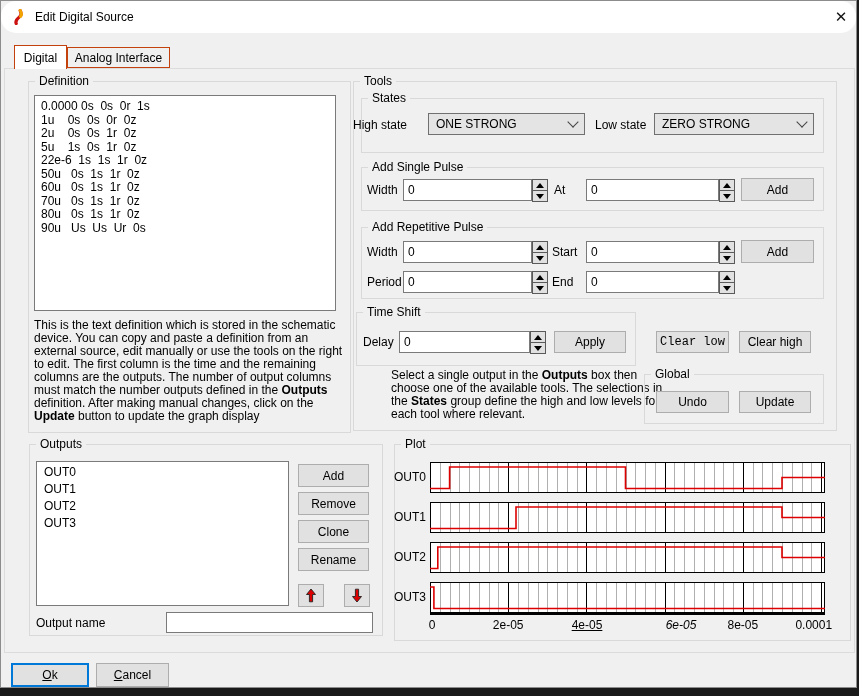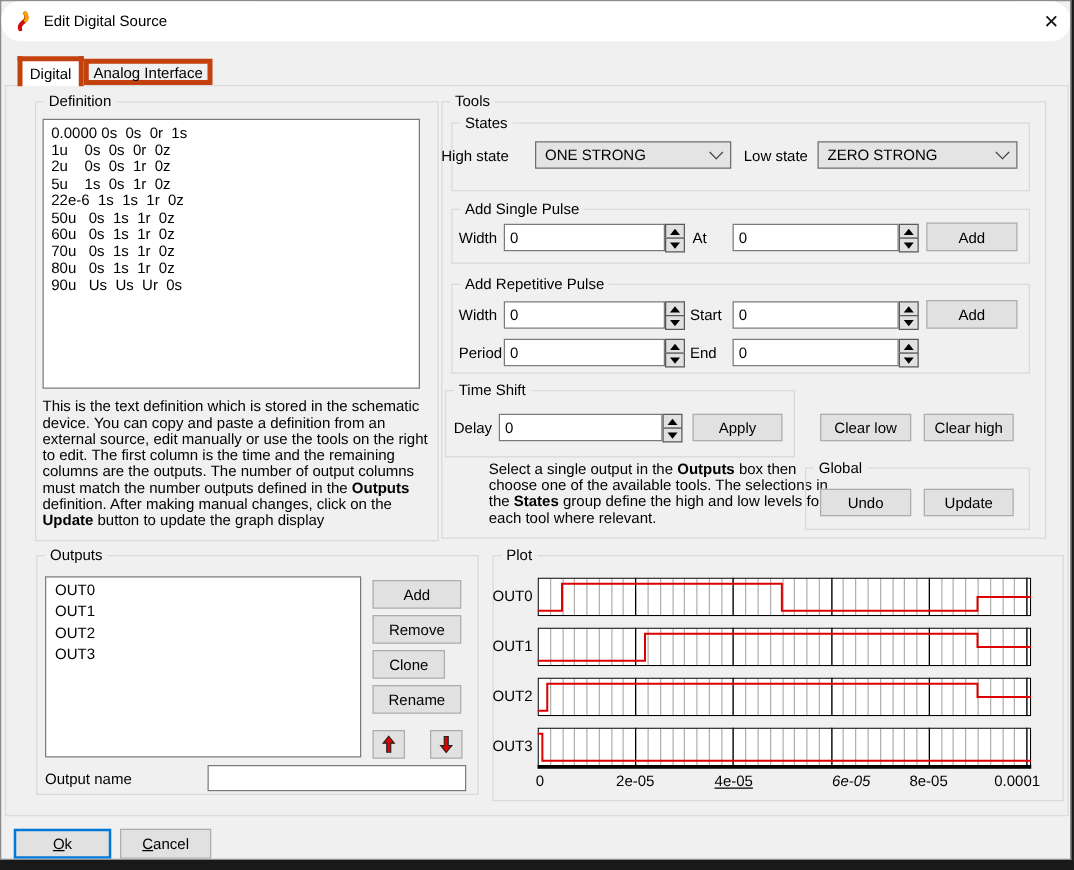--- a/index.html
+++ b/index.html
@@ -2,21 +2,21 @@
 <html><head>
 <meta charset="utf-8">
 <style>
   html,body{margin:0;padding:0;background:#191919;}
   body{width:859px;height:696px;position:relative;font-family:"Liberation Sans","DejaVu Sans",sans-serif;font-size:12px;color:#000;}
   .window{position:absolute;left:0;top:0;width:857px;height:688px;background:#f0f0f0;border:1px solid #8c8c8c;box-sizing:border-box;overflow:hidden;}
   .abs{position:absolute;box-sizing:border-box;}
   .titlebar{left:0;top:0;width:100%;height:32px;background:#ffffff;border-radius:15px;}
   .title-text{left:34px;top:9px;font-size:12px;}
   .close-btn{left:826px;top:3px;width:28px;height:26px;display:flex;align-items:center;justify-content:center;font-size:15px;color:#111;}
-  .tab{display:flex;align-items:center;justify-content:center;border:4px solid #c2410c;box-sizing:border-box;font-size:12px;}
+  .tab{display:flex;align-items:center;justify-content:center;border:1px solid #c2410c;box-sizing:border-box;font-size:12px;}
   .tab.active{background:#fff;border-bottom:none;z-index:3;}
   .tab.inactive{background:#f0f0f0;z-index:1;}
   .tabpanel{left:3px;top:67px;width:851px;height:585px;border:1px solid #dcdcdc;background:#f0f0f0;z-index:0;}
   .group{border:1px solid #d9d9d9;}
   .glabel{position:absolute;top:-8px;left:6px;background:#f0f0f0;padding:0 4px;font-size:12px;white-space:nowrap;}
   .lbl{font-size:12px;white-space:nowrap;}
   .inputbox{background:#fff;border:1px solid #7a7a7a;font-size:12px;padding:1px 4px;font-family:inherit;outline:none;box-sizing:border-box;}
   .btn{background:#e1e1e1;border:1px solid #adadad;font-size:12px;display:flex;align-items:center;justify-content:center;cursor:default;box-sizing:border-box;}
   .combo{background:#e4e4e4;border:1px solid #707070;display:flex;align-items:center;justify-content:space-between;font-size:12px;padding:0 7px;box-sizing:border-box;}
   .chev{width:7px;height:7px;border-right:1.4px solid #444;border-bottom:1.4px solid #444;transform:rotate(45deg);margin-top:-4px;flex:0 0 auto;}
@@ -138,21 +138,21 @@
     <span class="glabel">Time Shift</span>
   </div>
   <div class="abs lbl" style="left:362px;top:334px;">Delay</div>
   <input class="abs inputbox" style="left: 398px; top: 330px; width: 131px; height: 22px;" value="0">
   <div class="abs spin" style="left:529px;top:330px;">
       <span class="sp up"></span>
       <span class="sp dn"></span>
     </div>
   <div class="abs btn" style="left:553px;top:330px;width:72px;height:22px;">Apply</div>
 
-  <div class="abs btn" style="left:655px;top:330px;width:73px;height:22px;">Clear low</div>
+  <div class="abs btn" style="left:655px;top:330px;width:73px;height:22px;font-family:Liberation Mono, monospace;">Clear low</div>
   <div class="abs btn" style="left:738px;top:330px;width:72px;height:22px;">Clear high</div>
 
   <div class="abs note" style="left:354px;top:368px;width:288px;margin-left:36px;"><span>Select a single output in the </span><b>Outputs</b><span> box then choose one of the available tools. The selections in the </span><b>States</b><span> group define the high and low levels for each tool where relevant.</span></div>
 
   <div class="abs group" style="left:643px;top:373px;width:180px;height:50px;">
     <span class="glabel">Global</span>
   </div>
   <div class="abs btn" style="left:655px;top:390px;width:73px;height:22px;">Undo</div>
   <div class="abs btn" style="left:738px;top:390px;width:72px;height:22px;">Update</div>
 
@@ -160,21 +160,21 @@
     <span class="glabel">Outputs</span>
   </div>
   <div class="abs listbox" id="outputs-list" style="left:35px;top:460px;width:253px;height:145px;">
       <div class="li">OUT0</div>
       <div class="li">OUT1</div>
       <div class="li">OUT2</div>
       <div class="li">OUT3</div>
     </div>
   <div class="abs btn" style="left:297px;top:463px;width:71px;height:23px;">Add</div>
   <div class="abs btn" style="left:297px;top:491px;width:71px;height:23px;">Remove</div>
-  <div class="abs btn" style="left:297px;top:519px;width:58px;height:23px;text-align:right;">Clone</div>
+  <div class="abs btn" style="left:297px;top:519px;width:71px;height:23px;text-align:right;">Clone</div>
   <div class="abs btn" style="left:297px;top:547px;width:71px;height:23px;">Rename</div>
   <div class="abs btn" style="left:297px;top:583px;width:26px;height:23px;">
     <svg width="12" height="15" viewBox="0 0 12 15">
         <path d="M6 1 L10.5 6.5 H7.6 V13.8 H4.4 V6.5 H1.5 Z" fill="#dd0000" stroke="#222" stroke-width="0.9"></path>
       </svg>
   </div>
   <div class="abs btn" style="left:343px;top:583px;width:26px;height:23px;">
     <svg width="12" height="15" viewBox="0 0 12 15">
         <path d="M6 14 L10.5 8.5 H7.6 V1.2 H4.4 V8.5 H1.5 Z" fill="#dd0000" stroke="#222" stroke-width="0.9"></path>
       </svg>

